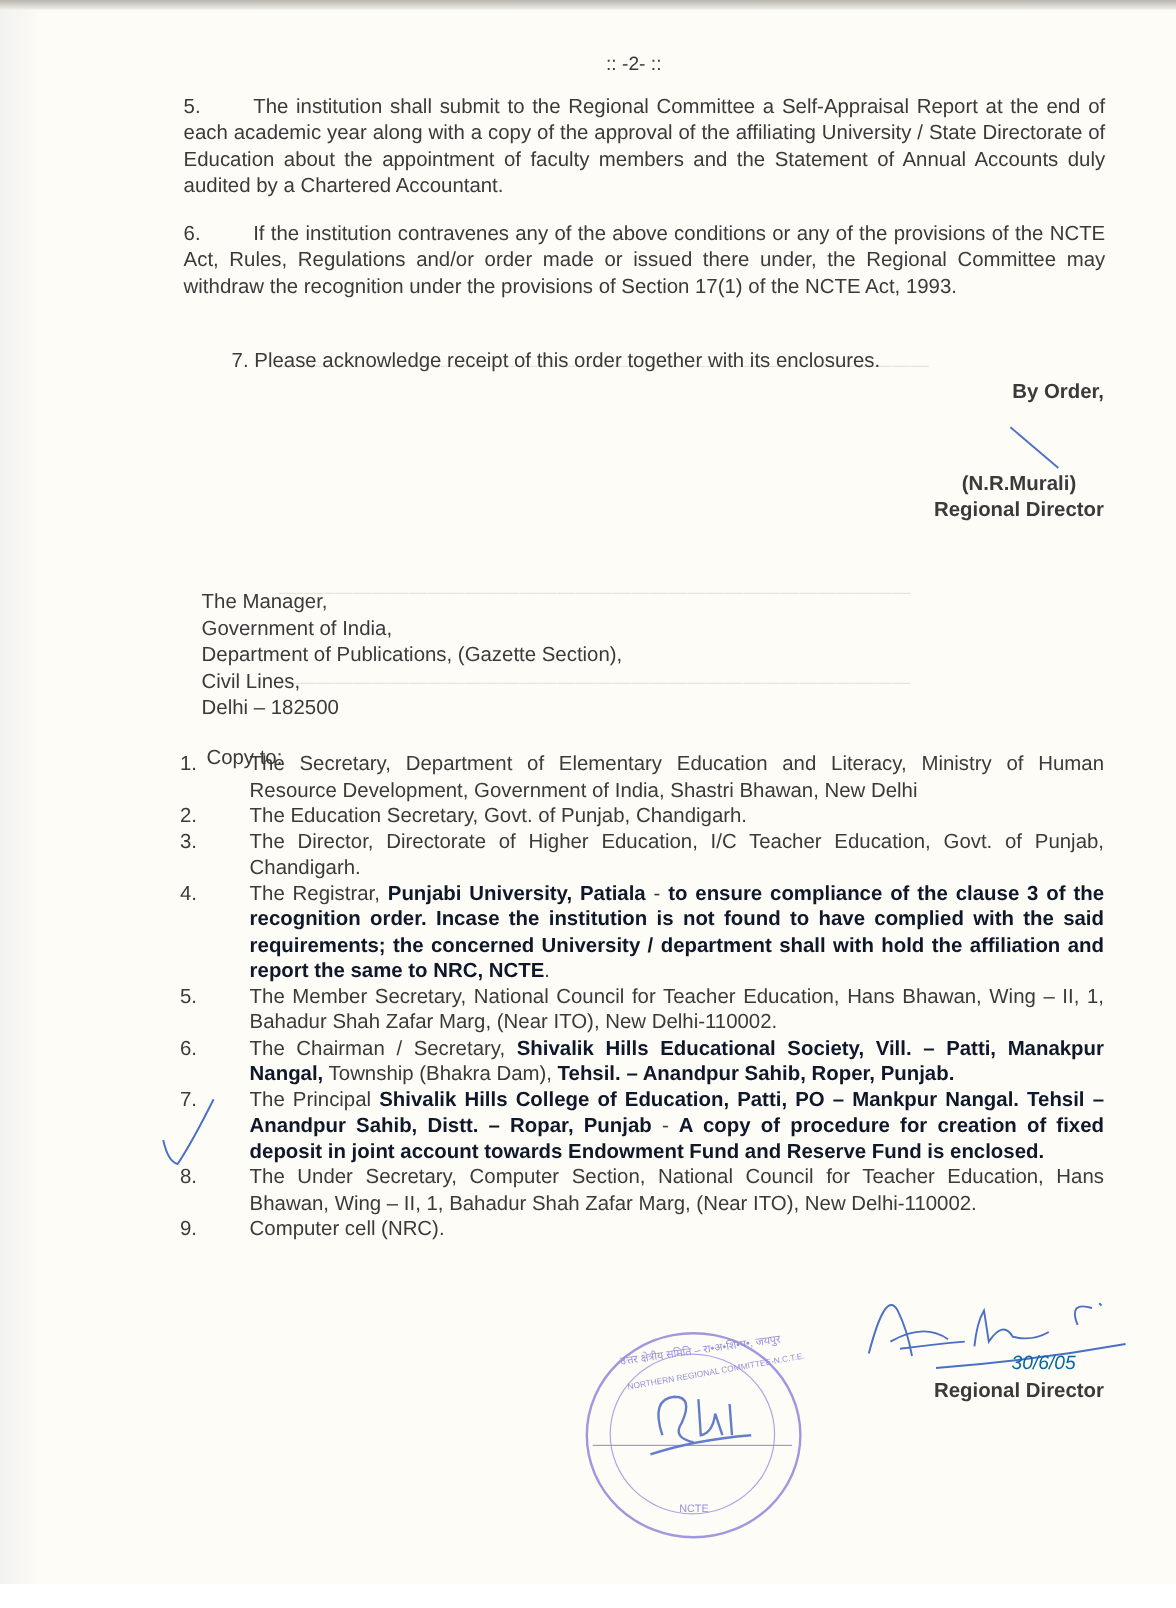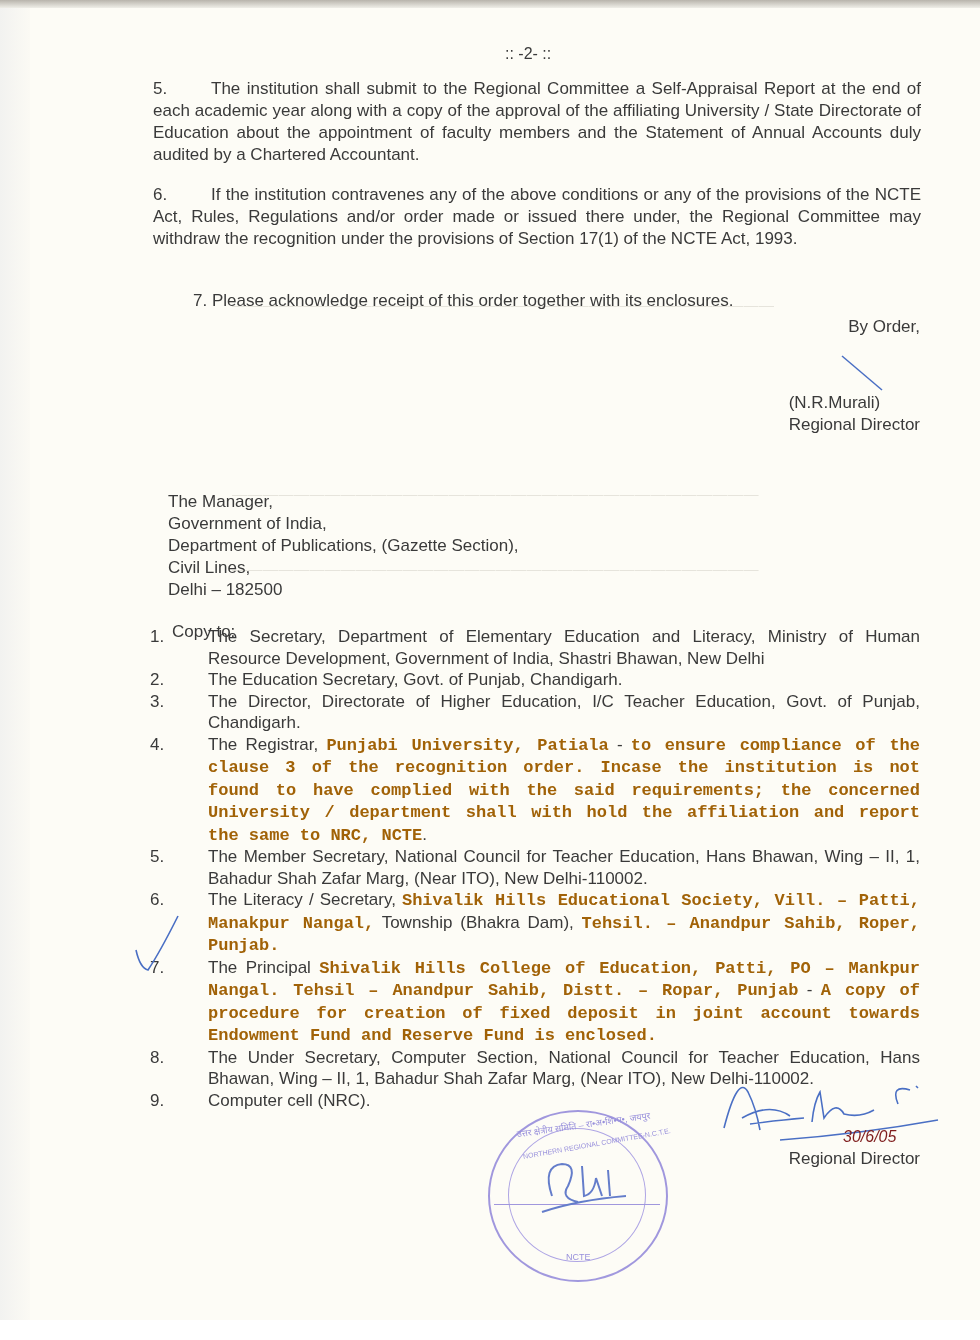--- a/index.html
+++ b/index.html
@@ -31,22 +31,22 @@
     text-align:justify; text-align-last:left;
   }
   .para .num { display:inline-block; width:58px; }
   .p7 { position:absolute; left:153px; top:291px; font-size:17px;margin-left:40px; }
   .addr { position:absolute; left:168px; top:462px; font-size:17px; line-height:22px;margin-top:29px; }
   .copyto { position:absolute; left:152px; top:622px; font-size:17px;margin-left:20px; }
   .list { position:absolute; left:150px; top:626px; width:770px; }
   .li { display:flex; font-size:17px; line-height:21.5px; margin-bottom:0; }
   .li .n { width:58px; flex:none; }
   .li .t { flex:1; text-align:justify; text-align-last:left; }
-  .li .t b { font-weight:bold; color:#a16207;font-family:Liberation Mono, monospace; }
-  .sig-block { position:absolute; right:60px; font-size:17px; font-weight:normal; text-align:left; }
+  .li .t b { font-weight:bold; color:#0f172a; }
+  .sig-block { position:absolute; right:60px; font-size:17px; font-weight:bold; text-align:center; }
   .stamp {
     position:absolute; left:488px; top:1110px; width:176px; height:168px;
     border:2px solid #8a7fd8; border-radius:50%; opacity:0.8;
   }
   .stamp-inner {
     position:absolute; left:18px; top:16px; width:136px; height:132px;
     border:1.5px solid #9b90e0; border-radius:50%;
   }
   .stamp-line {
     position:absolute; left:4px; top:92px; width:166px; height:0; border-top:1.5px solid #8a7fd8;
@@ -118,21 +118,21 @@
   <div class="li">
     <span class="n">4.</span>
     <span class="t"><span>The Registrar, </span><b>Punjabi University, Patiala</b><span> - </span><b>to ensure compliance of the clause 3 of the recognition order. Incase the institution is not found to have complied with the said requirements; the concerned University / department shall with hold the affiliation and report the same to NRC, NCTE</b><span>.</span></span>
   </div>
   <div class="li">
     <span class="n">5.</span>
     <span class="t">The Member Secretary, National Council for Teacher Education, Hans Bhawan, Wing – II, 1, Bahadur Shah Zafar Marg, (Near ITO), New Delhi-110002.</span>
   </div>
   <div class="li">
     <span class="n">6.</span>
-    <span class="t"><span>The Literacy / Secretary, </span><b>Shivalik Hills Educational Society, Vill. – Patti, Manakpur Nangal,</b><span> Township (Bhakra Dam), </span><b>Tehsil. – Anandpur Sahib, Roper, Punjab.</b></span>
+    <span class="t"><span>The Chairman / Secretary, </span><b>Shivalik Hills Educational Society, Vill. – Patti, Manakpur Nangal,</b><span> Township (Bhakra Dam), </span><b>Tehsil. – Anandpur Sahib, Roper, Punjab.</b></span>
   </div>
   <div class="li">
     <span class="n">7.</span>
     <span class="t"><span>The Principal </span><b>Shivalik Hills College of Education, Patti, PO – Mankpur Nangal. Tehsil – Anandpur Sahib, Distt. – Ropar, Punjab</b><span> - </span><b>A copy of procedure for creation of fixed deposit in joint account towards Endowment Fund and Reserve Fund is enclosed.</b></span>
   </div>
   <div class="li">
     <span class="n">8.</span>
     <span class="t">The Under Secretary, Computer Section, National Council for Teacher Education, Hans Bhawan, Wing – II, 1, Bahadur Shah Zafar Marg, (Near ITO), New Delhi-110002.</span>
   </div>
   <div class="li">
@@ -152,15 +152,15 @@
   <div class="stamp-text" style="left:32px;top:28px;font-size:7px;transform:rotate(-10deg);">NORTHERN REGIONAL COMMITTEE-N.C.T.E.</div>
   <div class="stamp-text" style="left:76px;top:140px;">NCTE</div>
   <svg style="position:absolute;left:48px;top:44px;" width="90" height="60">
     <path d="M14 40 Q4 10 24 8 Q40 8 30 30 Q22 42 40 46 M44 10 L46 40 Q56 38 58 22 L64 40 M70 14 L72 40 M4 56 Q40 44 88 40" stroke="#3f5ec0" stroke-width="2" fill="none"></path>
   </svg>
 </div>
 
 <svg class="abs" style="left:720px;top:1078px;" width="230" height="80">
   <path d="M4 50 Q18 -4 28 14 Q36 30 40 52 M22 40 Q50 24 70 38 M30 46 Q60 42 84 40 M92 44 Q94 24 100 14 L104 40 Q116 22 124 36 Q140 40 154 32 M178 26 Q170 6 190 12 M196 8 L198 10 M60 62 Q140 56 218 42" stroke="#4a6fc4" stroke-width="1.6" fill="none"></path>
 </svg>
-<div class="abs" style="left:843px;top:1128px;font-size:16px;color:#7f1d1d;font-style:italic;text-align:center;">30/6/05</div>
+<div class="abs" style="left:843px;top:1128px;font-size:16px;color:#0369a1;font-style:italic;text-align:center;">30/6/05</div>
 
 <div class="sig-block" style="top:1149px;">Regional Director</div>
 
 </body></html>

